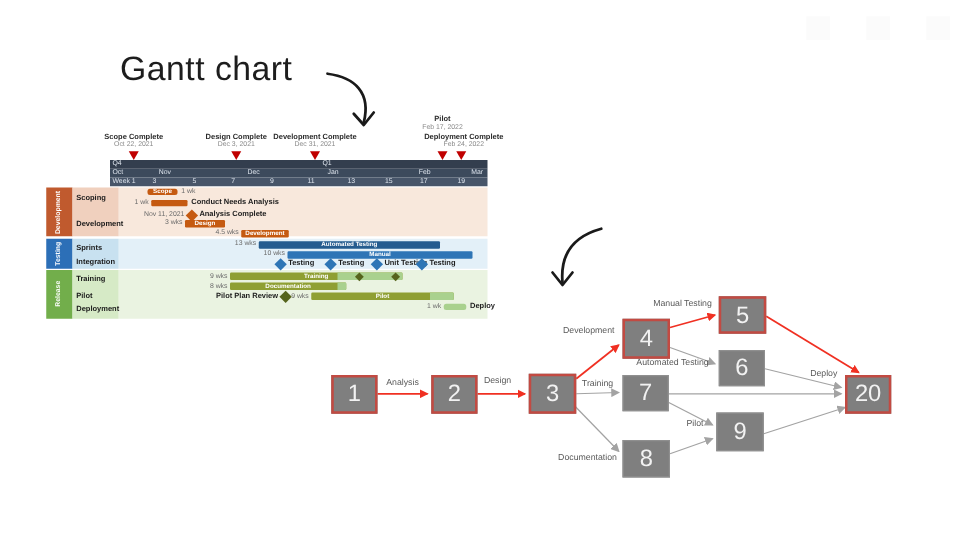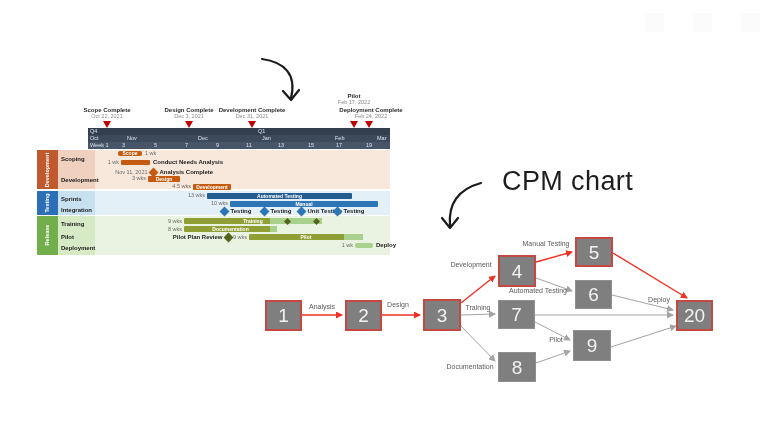--- a/index.html
+++ b/index.html
@@ -39,21 +39,21 @@
 </style>
 </head>
 <body>
 
 <div class="stage">
 
   <div class="sq" style="left:645px;top:13px"></div>
   <div class="sq" style="left:693px;top:13px"></div>
   <div class="sq" style="left:741px;top:13px"></div>
 
-  <h1 class="title" style="left:502px;top:166px">CPM chart</h1>
+  <h1 class="title" style="left:96px;top:40px">Gantt chart</h1>
 
   <svg class="overlay">
     <path class="ink-arrow" d="M262,59 C284,62 297,74 291,98"></path>
     <path class="ink-arrow" d="M283,91 L291,100 L299,90"></path>
     <path class="ink-arrow" d="M481,183 C459,189 448,203 450,226"></path>
     <path class="ink-arrow" d="M442,218 L450,228 L458,218"></path>
   </svg>
 
   <div id="gantt" class="abs" style="left:0;top:0;width:768px;height:432px">
       <div class="ms" style="left: 107px; top: 107px;">

